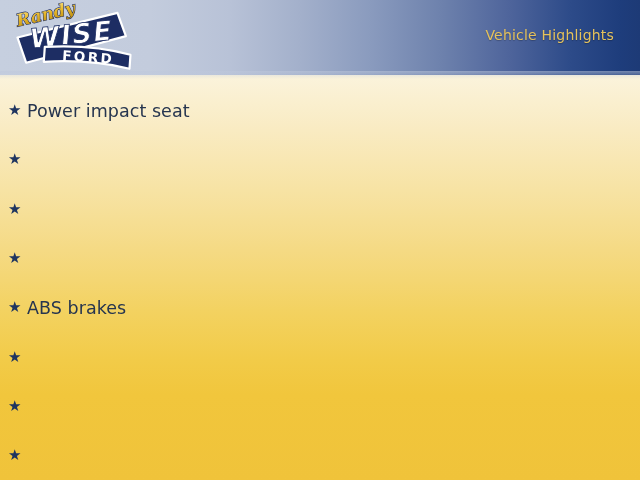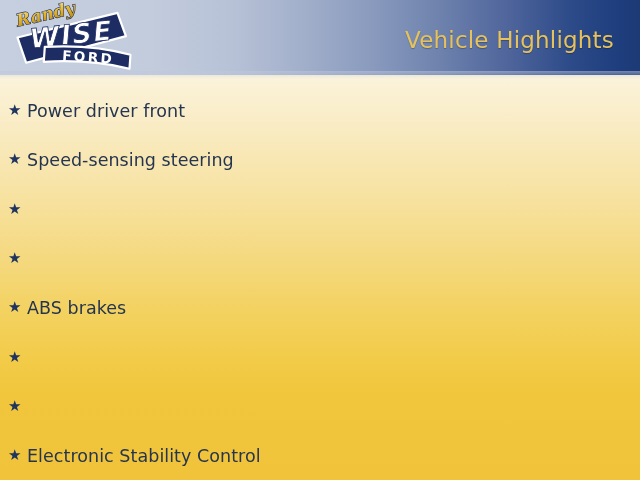--- a/index.html
+++ b/index.html
@@ -59,21 +59,21 @@
     width: 640px;
     height: 8px;
     background: linear-gradient(to bottom, rgba(190,200,220,0.55), rgba(255,255,250,0));
     pointer-events: none;
   }
 
   .header-title {
     position: absolute;
     right: 26px;
     top: 27px;
-    font-size: 23px;
+    font-size: 14px;
     letter-spacing: 0.2px;
     color: #e5c25c;
     font-family: "DejaVu Sans", "Liberation Sans", sans-serif;
     white-space: nowrap;
     text-shadow: 0 1px 1px rgba(0,0,0,0.25);
   }
 
   
   .logo {
     position: absolute;
@@ -156,26 +156,25 @@
     </div>
 
     <div class="header-title">Vehicle Highlights</div>
   </div>
   <div class="header-fade"></div>
 
   <ul class="highlights">
 
     <li class="hl-item">
       <span class="hl-star">★</span>
-      <span class="hl-label">Power driver front</span>
-    </li>
-
-    <li class="hl-item">
-      <span class="hl-star">★</span>
-      <span class="hl-label">Speed-sensing steering</span>
+      <span class="hl-label">Power impact seat</span>
+    </li>
+
+    <li class="hl-item">
+      <span class="hl-star">★</span>
     </li>
 
     <li class="hl-item">
       <span class="hl-star">★</span>
     </li>
 
     <li class="hl-item">
       <span class="hl-star">★</span>
     </li>
 
@@ -187,18 +186,17 @@
     <li class="hl-item">
       <span class="hl-star">★</span>
     </li>
 
     <li class="hl-item">
       <span class="hl-star">★</span>
     </li>
 
     <li class="hl-item">
       <span class="hl-star">★</span>
-      <span class="hl-label">Electronic Stability Control</span>
     </li>
 
   </ul>
 
 </div>
 
 </body></html>

